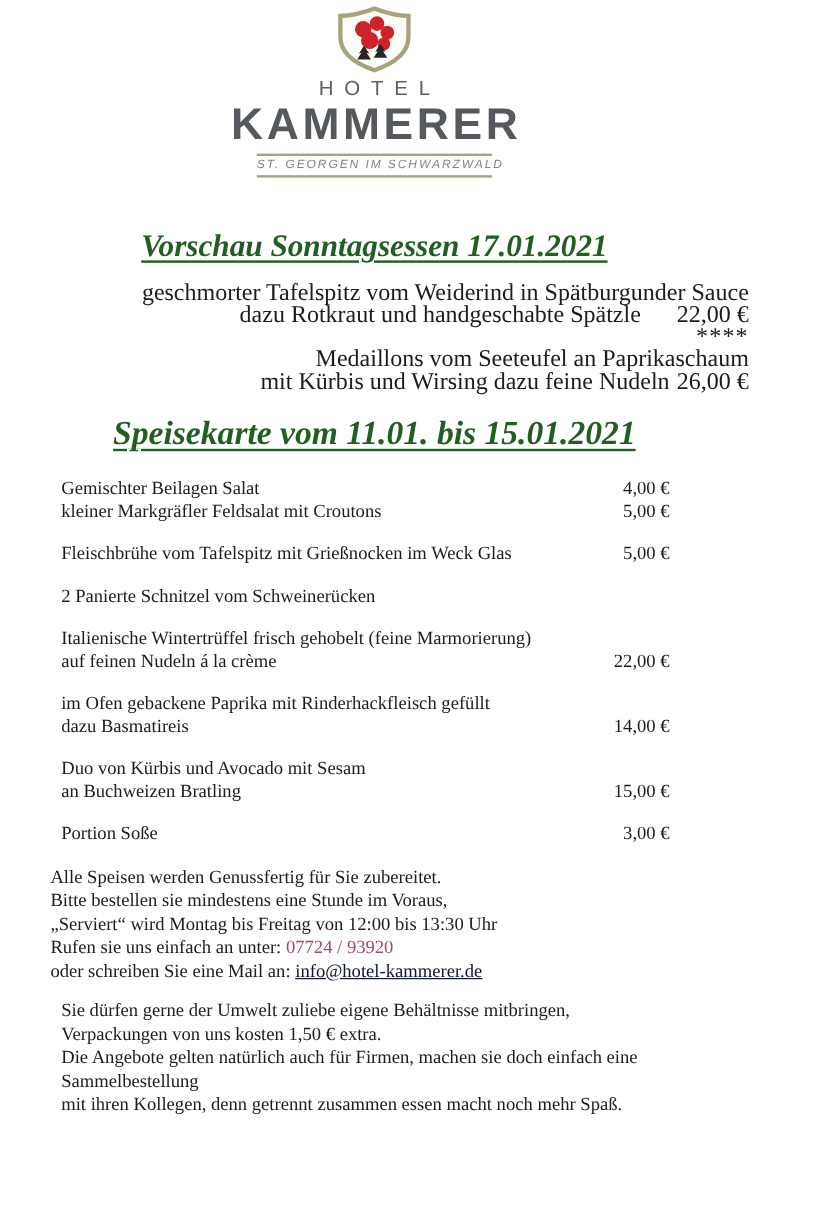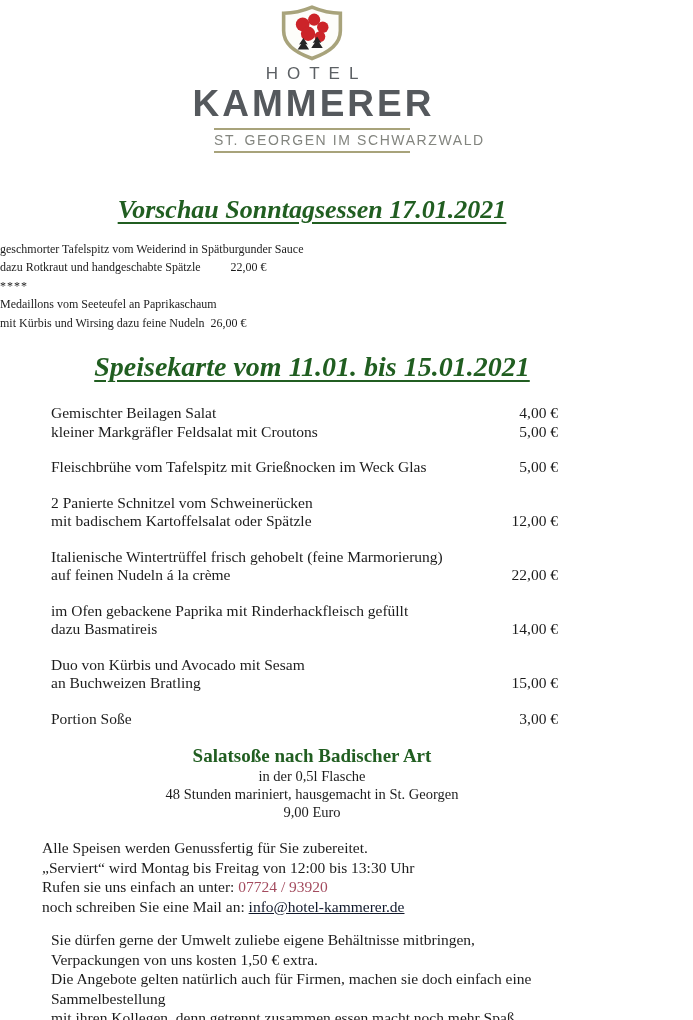--- a/index.html
+++ b/index.html
@@ -19,33 +19,33 @@
     color:#5c6064; margin-top:3px;
   }
   .logo-name{
     font-family:"Liberation Sans", sans-serif;
     font-size:37px; font-weight:bold; letter-spacing:3px; text-indent:3px;
     color:#55595d; line-height:1.05; margin-top:1px;
   }
   .logo-tagline-wrap{ width:196px; margin:4px auto 0 auto; }
   .logo-rule{ height:0; border-top:2px solid #a8a37b; }
   .logo-tagline{
-    font-family:"Liberation Sans", sans-serif; 
-    font-size:14px; letter-spacing:1.6px; color:#83857f;
+    font-family:"Liberation Sans", sans-serif; font-style:italic;
+    font-size:10px; letter-spacing:1.6px; color:#83857f;
     padding:2px 0 3px 0; white-space:nowrap;
   }
 
   
   .gtitle{ text-align:center; color:#215e21; font-weight:bold; font-style:italic; }
   .gtitle .u{ text-decoration:underline; text-decoration-thickness:2px; text-underline-offset:4px;margin-top:28px; }
   .h1{ font-size:26px; margin-top:42px; }
   .h2{ font-size:28px; margin-top:19px; }
 
   
-  .preview{ text-align:left; font-size:12px; line-height:18.5px; margin-top:15px; }
+  .preview{ text-align:right; font-size:20px; line-height:18.5px; margin-top:15px; }
   .preview .price-gap{ margin-left:30px; }
   .preview .price-sp{ margin-left:6px; }
   .stars{ letter-spacing:1px; }
 
   
   .menu{ margin-top:21px; padding:0 66px 0 51px; font-size:15.5px; line-height:18.5px; }
   .mgroup{ margin-bottom:17px; }
   .mrow{ display:flex; justify-content:space-between;align-items:center; }
   .mrow .txt{ text-align:left; }
   .mrow .prc{ text-align:right; white-space:nowrap; }
@@ -124,24 +124,20 @@
         <span class="txt">Fleischbrühe vom Tafelspitz mit Grießnocken im Weck Glas</span>
         <span class="prc">5,00 €</span>
       </div>
     </div>
 
     <div class="mgroup">
       <div class="mrow">
         <span class="txt">2 Panierte Schnitzel vom Schweinerücken</span>
         <span class="prc"></span>
       </div>
-      <div class="mrow">
-        <span class="txt">mit badischem Kartoffelsalat oder Spätzle</span>
-        <span class="prc">12,00 €</span>
-      </div>
     </div>
 
     <div class="mgroup">
       <div class="mrow">
         <span class="txt">Italienische Wintertrüffel frisch gehobelt (feine Marmorierung)</span>
         <span class="prc"></span>
       </div>
       <div class="mrow">
         <span class="txt">auf feinen Nudeln á la crème</span>
         <span class="prc">22,00 €</span>
@@ -172,35 +168,30 @@
 
     <div class="mgroup">
       <div class="mrow">
         <span class="txt">Portion Soße</span>
         <span class="prc">3,00 €</span>
       </div>
     </div>
 
   </div>
 
-  <div class="dressing">
-    <div class="dtitle">Salatsoße nach Badischer Art</div>
-    <div class="dline">in der 0,5l Flasche</div>
-    <div class="dline">48 Stunden mariniert, hausgemacht in  St. Georgen</div>
-    <div class="dline">9,00 Euro</div>
-  </div>
 
   <div class="info">
     <div>Alle Speisen werden Genussfertig für Sie zubereitet.</div>
+    <div>Bitte bestellen sie mindestens eine Stunde im Voraus,</div>
     <div>„Serviert“ wird Montag bis Freitag von 12:00 bis 13:30 Uhr</div>
     <div>
       <span>Rufen sie uns einfach an unter: </span><span class="phone">07724 / 93920</span>
     </div>
     <div>
-      <span>noch schreiben Sie eine Mail an: </span><span class="email">info@hotel-kammerer.de</span>
+      <span>oder schreiben Sie eine Mail an: </span><span class="email">info@hotel-kammerer.de</span>
     </div>
   </div>
 
   <div class="notes">
     <div>Sie dürfen gerne der Umwelt zuliebe eigene Behältnisse mitbringen,</div>
     <div>Verpackungen von uns kosten 1,50 € extra.</div>
     <div>Die Angebote gelten natürlich auch für Firmen, machen sie doch einfach eine Sammelbestellung</div>
     <div>mit ihren Kollegen, denn getrennt zusammen essen macht noch mehr Spaß.</div>
   </div>
 

